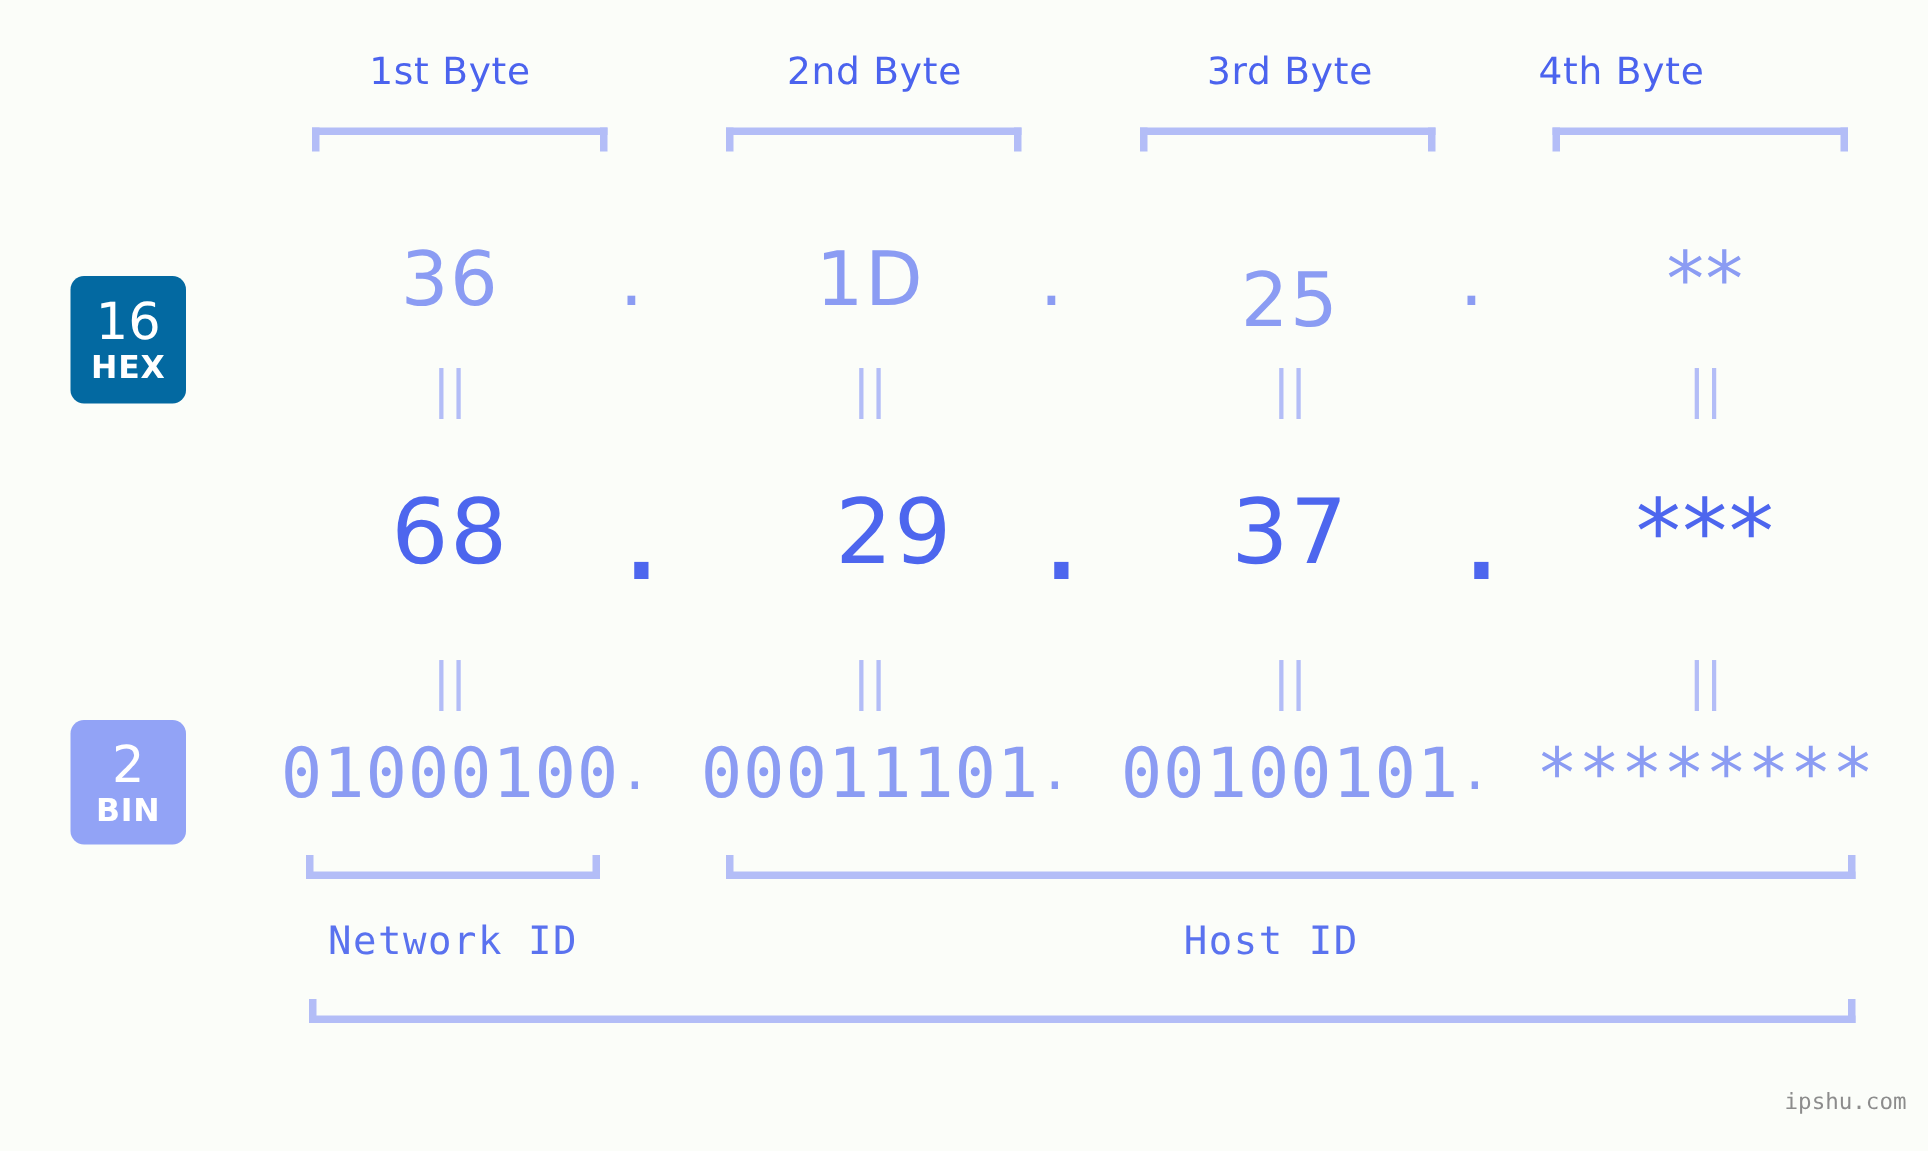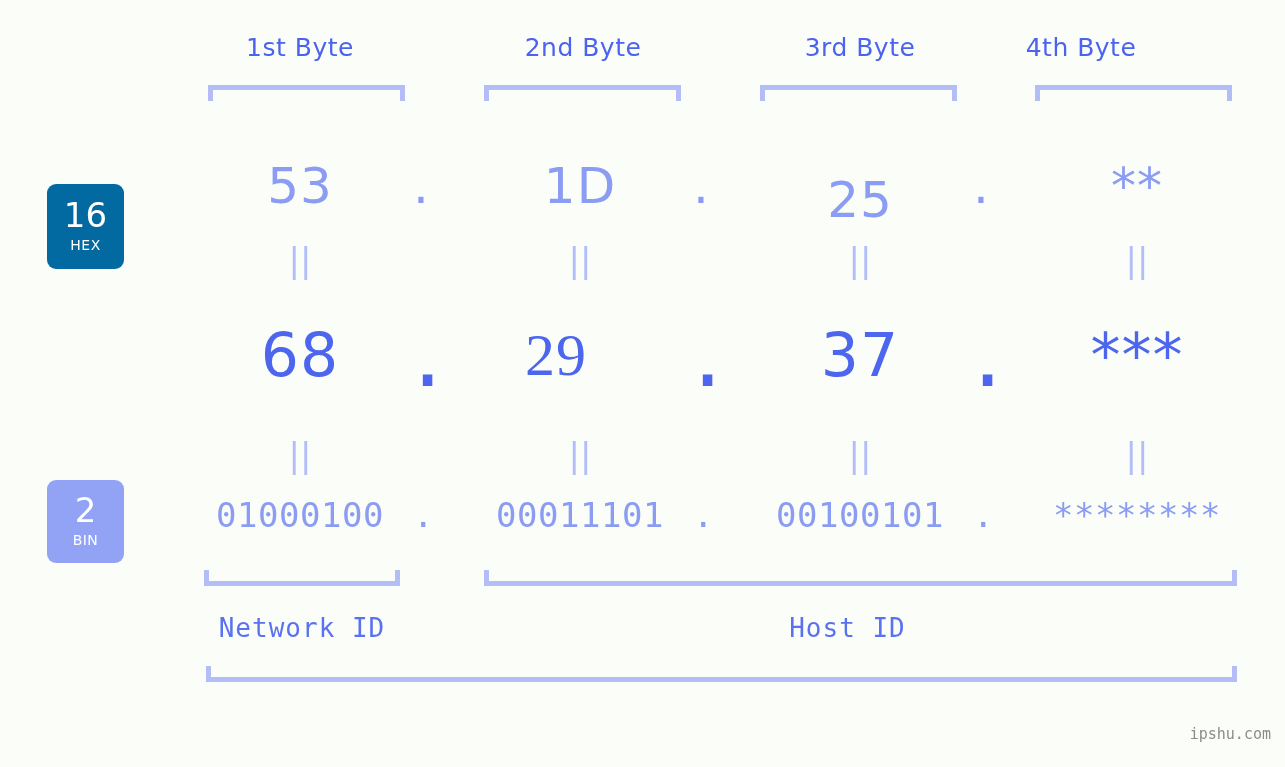--- a/index.html
+++ b/index.html
@@ -73,23 +73,23 @@
     font-family: "DejaVu Sans", sans-serif;
     box-sizing: border-box;
   }
   .badge .num {
     font-size: 34px;
     line-height: 36px;
     font-weight: 400;
     letter-spacing: 0px;
   }
   .badge .radix {
-    font-size: 14px;
+    font-size: 21px;
     line-height: 24px;
-    font-weight: 400;
+    font-weight: 700;
     letter-spacing: 0.5px;
     text-align: right;
   }
   .badge-hex { top: 155px; height: 85px; background: #0369a1; margin-top: 29px; }
   .badge-dec { top: 315px; height: 85px; background: #7183e8; }
   .badge-bin { top: 480px; height: 83px; background: #92a3f6; }
 
   
   .cell {
     position: absolute;
@@ -135,21 +135,21 @@
     font-size: 92px;
     line-height: 110px;
     color: #4d66ee;
     font-family: "DejaVu Sans", sans-serif;
   }
 
   
   .row-bin .cell {
     top: 492px;
     width: 240px;
-    font-size: 34px;
+    font-size: 46px;
     line-height: 46px;
     color: #8b9cf3;
     font-family: "DejaVu Sans Mono", monospace;
     letter-spacing: 0.5px;
   }
   .row-bin .dot {
     top: 492px;
     width: 40px;
     font-size: 34px;
     line-height: 46px;
@@ -220,38 +220,38 @@
   <div class="badge badge-hex">
     <span class="num">16</span>
     <span class="radix">HEX</span>
   </div>
   <div class="badge badge-bin">
     <span class="num">2</span>
     <span class="radix">BIN</span>
   </div>
 
   <div class="row-hex">
-    <div class="cell abs" style="left:180px;">53</div>
+    <div class="cell abs" style="left:180px;">36</div>
     <div class="dot abs" style="left:413px;">.</div>
     <div class="cell abs" style="left:460px;">1D</div>
     <div class="dot abs" style="left:693px;">.</div>
     <div class="cell abs" style="left:740px;margin-top:14px;">25</div>
     <div class="dot abs" style="left:973px;">.</div>
     <div class="cell abs" style="left:1017px;">**</div>
   </div>
 
   <div class="eq eq-row1" style="left:280px;">||</div>
   <div class="eq eq-row1" style="left:560px;">||</div>
   <div class="eq eq-row1" style="left:840px;">||</div>
   <div class="eq eq-row1" style="left:1117px;">||</div>
 
   <div class="row-dec">
     <div class="cell abs" style="left:180px;">68</div>
     <div class="dot abs" style="left:413px;">.</div>
-    <div class="cell abs" style="left:436px;font-family:Liberation Serif, serif;">29</div>
+    <div class="cell abs" style="left:476px;">29</div>
     <div class="dot abs" style="left:693px;">.</div>
     <div class="cell abs" style="left:740px;">37</div>
     <div class="dot abs" style="left:973px;">.</div>
     <div class="cell abs" style="left:1017px;">***</div>
   </div>
 
   <div class="eq eq-row2" style="left:280px;">||</div>
   <div class="eq eq-row2" style="left:560px;">||</div>
   <div class="eq eq-row2" style="left:840px;">||</div>
   <div class="eq eq-row2" style="left:1117px;">||</div>

